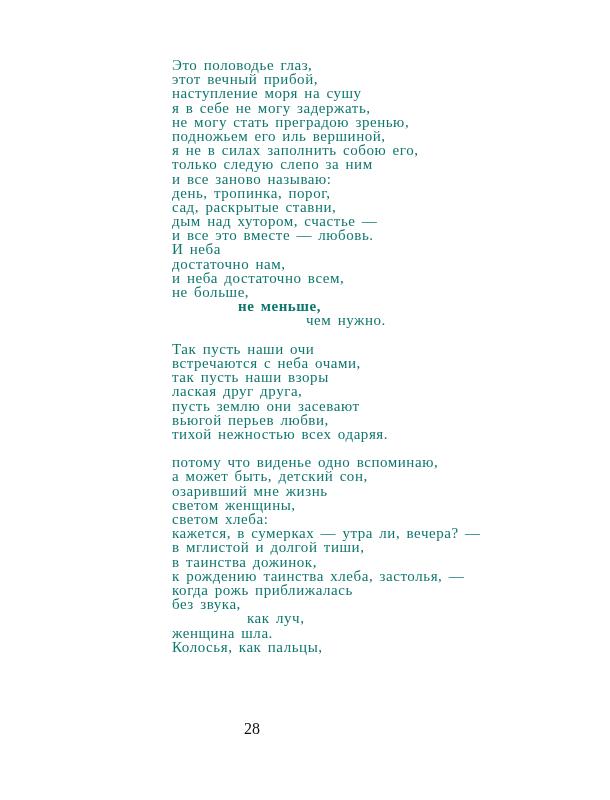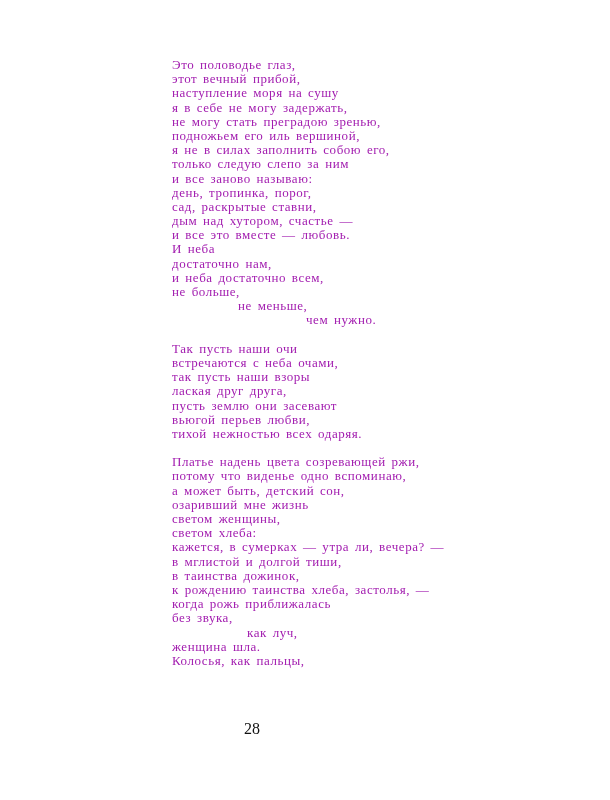--- a/index.html
+++ b/index.html
@@ -1,21 +1,21 @@
 <!DOCTYPE html>
 <html><head>
 <meta charset="utf-8">
 <style>
   html, body { margin:0; padding:0; background:#ffffff; }
   body { width:610px; height:800px; position:relative; overflow:hidden; }
   .page { position:absolute; left:0; top:0; width:610px; height:800px; background:#fff; }
-  .poem { position:absolute; left:172px; top:58px; font-family:"Liberation Serif","DejaVu Serif",serif; font-size:13px; line-height:14.2px; color:#a21caf; letter-spacing:0.55px; word-spacing:2px; }
+  .poem { position:absolute; left:172px; top:58px; font-family:"Liberation Serif","DejaVu Serif",serif; font-size:15px; line-height:14.2px; color:#0f766e; letter-spacing:0.55px; word-spacing:2px; }
   .stanza { margin:0 0 14.2px 0; }
   .line { white-space:pre; height:14.2px; }
-  .ind1 { padding-left:66px; }
+  .ind1 { padding-left:66px;font-weight:bold; }
   .ind2 { padding-left:134px; }
   .ind-l { padding-left:75px; }
   .pagenum { position:absolute; left:0; width:504px; top:720px; text-align:center; font-family:"Liberation Serif","DejaVu Serif",serif; font-size:16px; color:#111; }
 </style>
 </head>
 <body>
 
 <div class="page">
   <div class="poem" id="poem">
       <div class="stanza">
@@ -42,21 +42,20 @@
       <div class="stanza">
         <div class="line">Так пусть наши очи</div>
         <div class="line">встречаются с неба очами,</div>
         <div class="line">так пусть наши взоры</div>
         <div class="line">лаская друг друга,</div>
         <div class="line">пусть землю они засевают</div>
         <div class="line">вьюгой перьев любви,</div>
         <div class="line">тихой нежностью всех одаряя.</div>
       </div>
       <div class="stanza">
-        <div class="line">Платье надень цвета созревающей ржи,</div>
         <div class="line">потому что виденье одно вспоминаю,</div>
         <div class="line">а может быть, детский сон,</div>
         <div class="line">озаривший мне жизнь</div>
         <div class="line">светом женщины,</div>
         <div class="line">светом хлеба:</div>
         <div class="line">кажется, в сумерках — утра ли, вечера? —</div>
         <div class="line">в мглистой и долгой тиши,</div>
         <div class="line">в таинства дожинок,</div>
         <div class="line">к рождению таинства хлеба, застолья, —</div>
         <div class="line">когда рожь приближалась</div>

